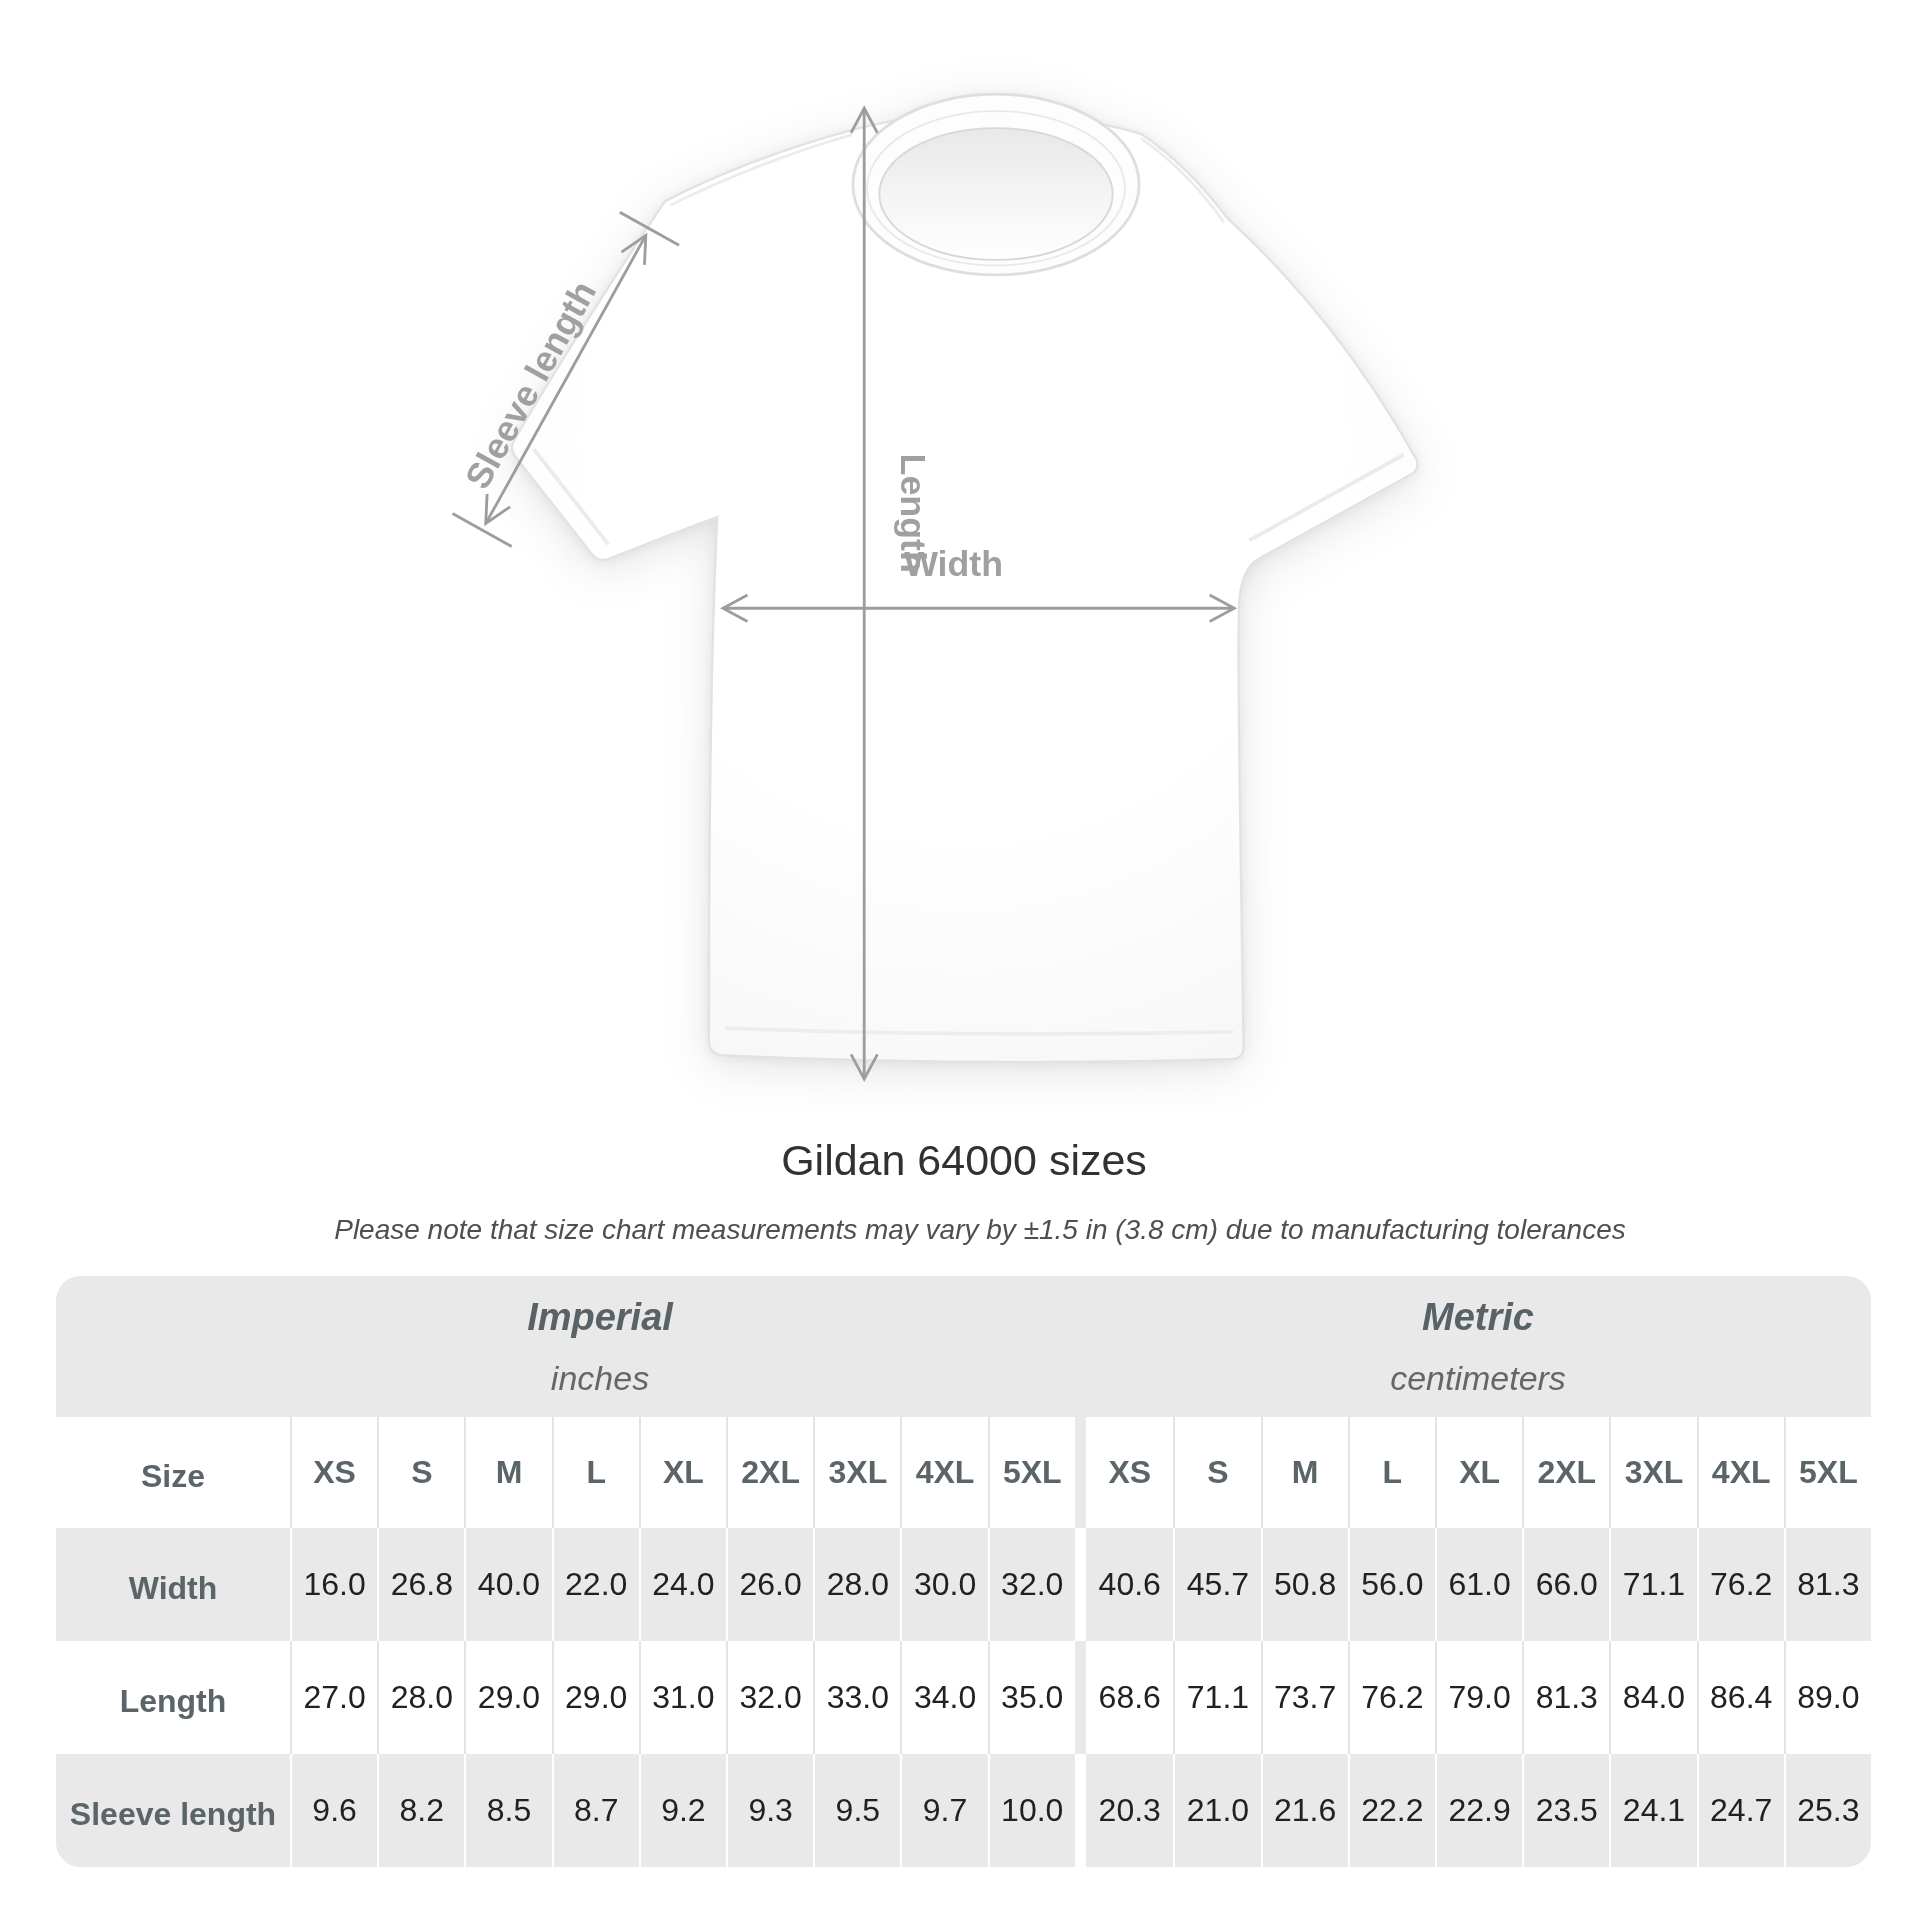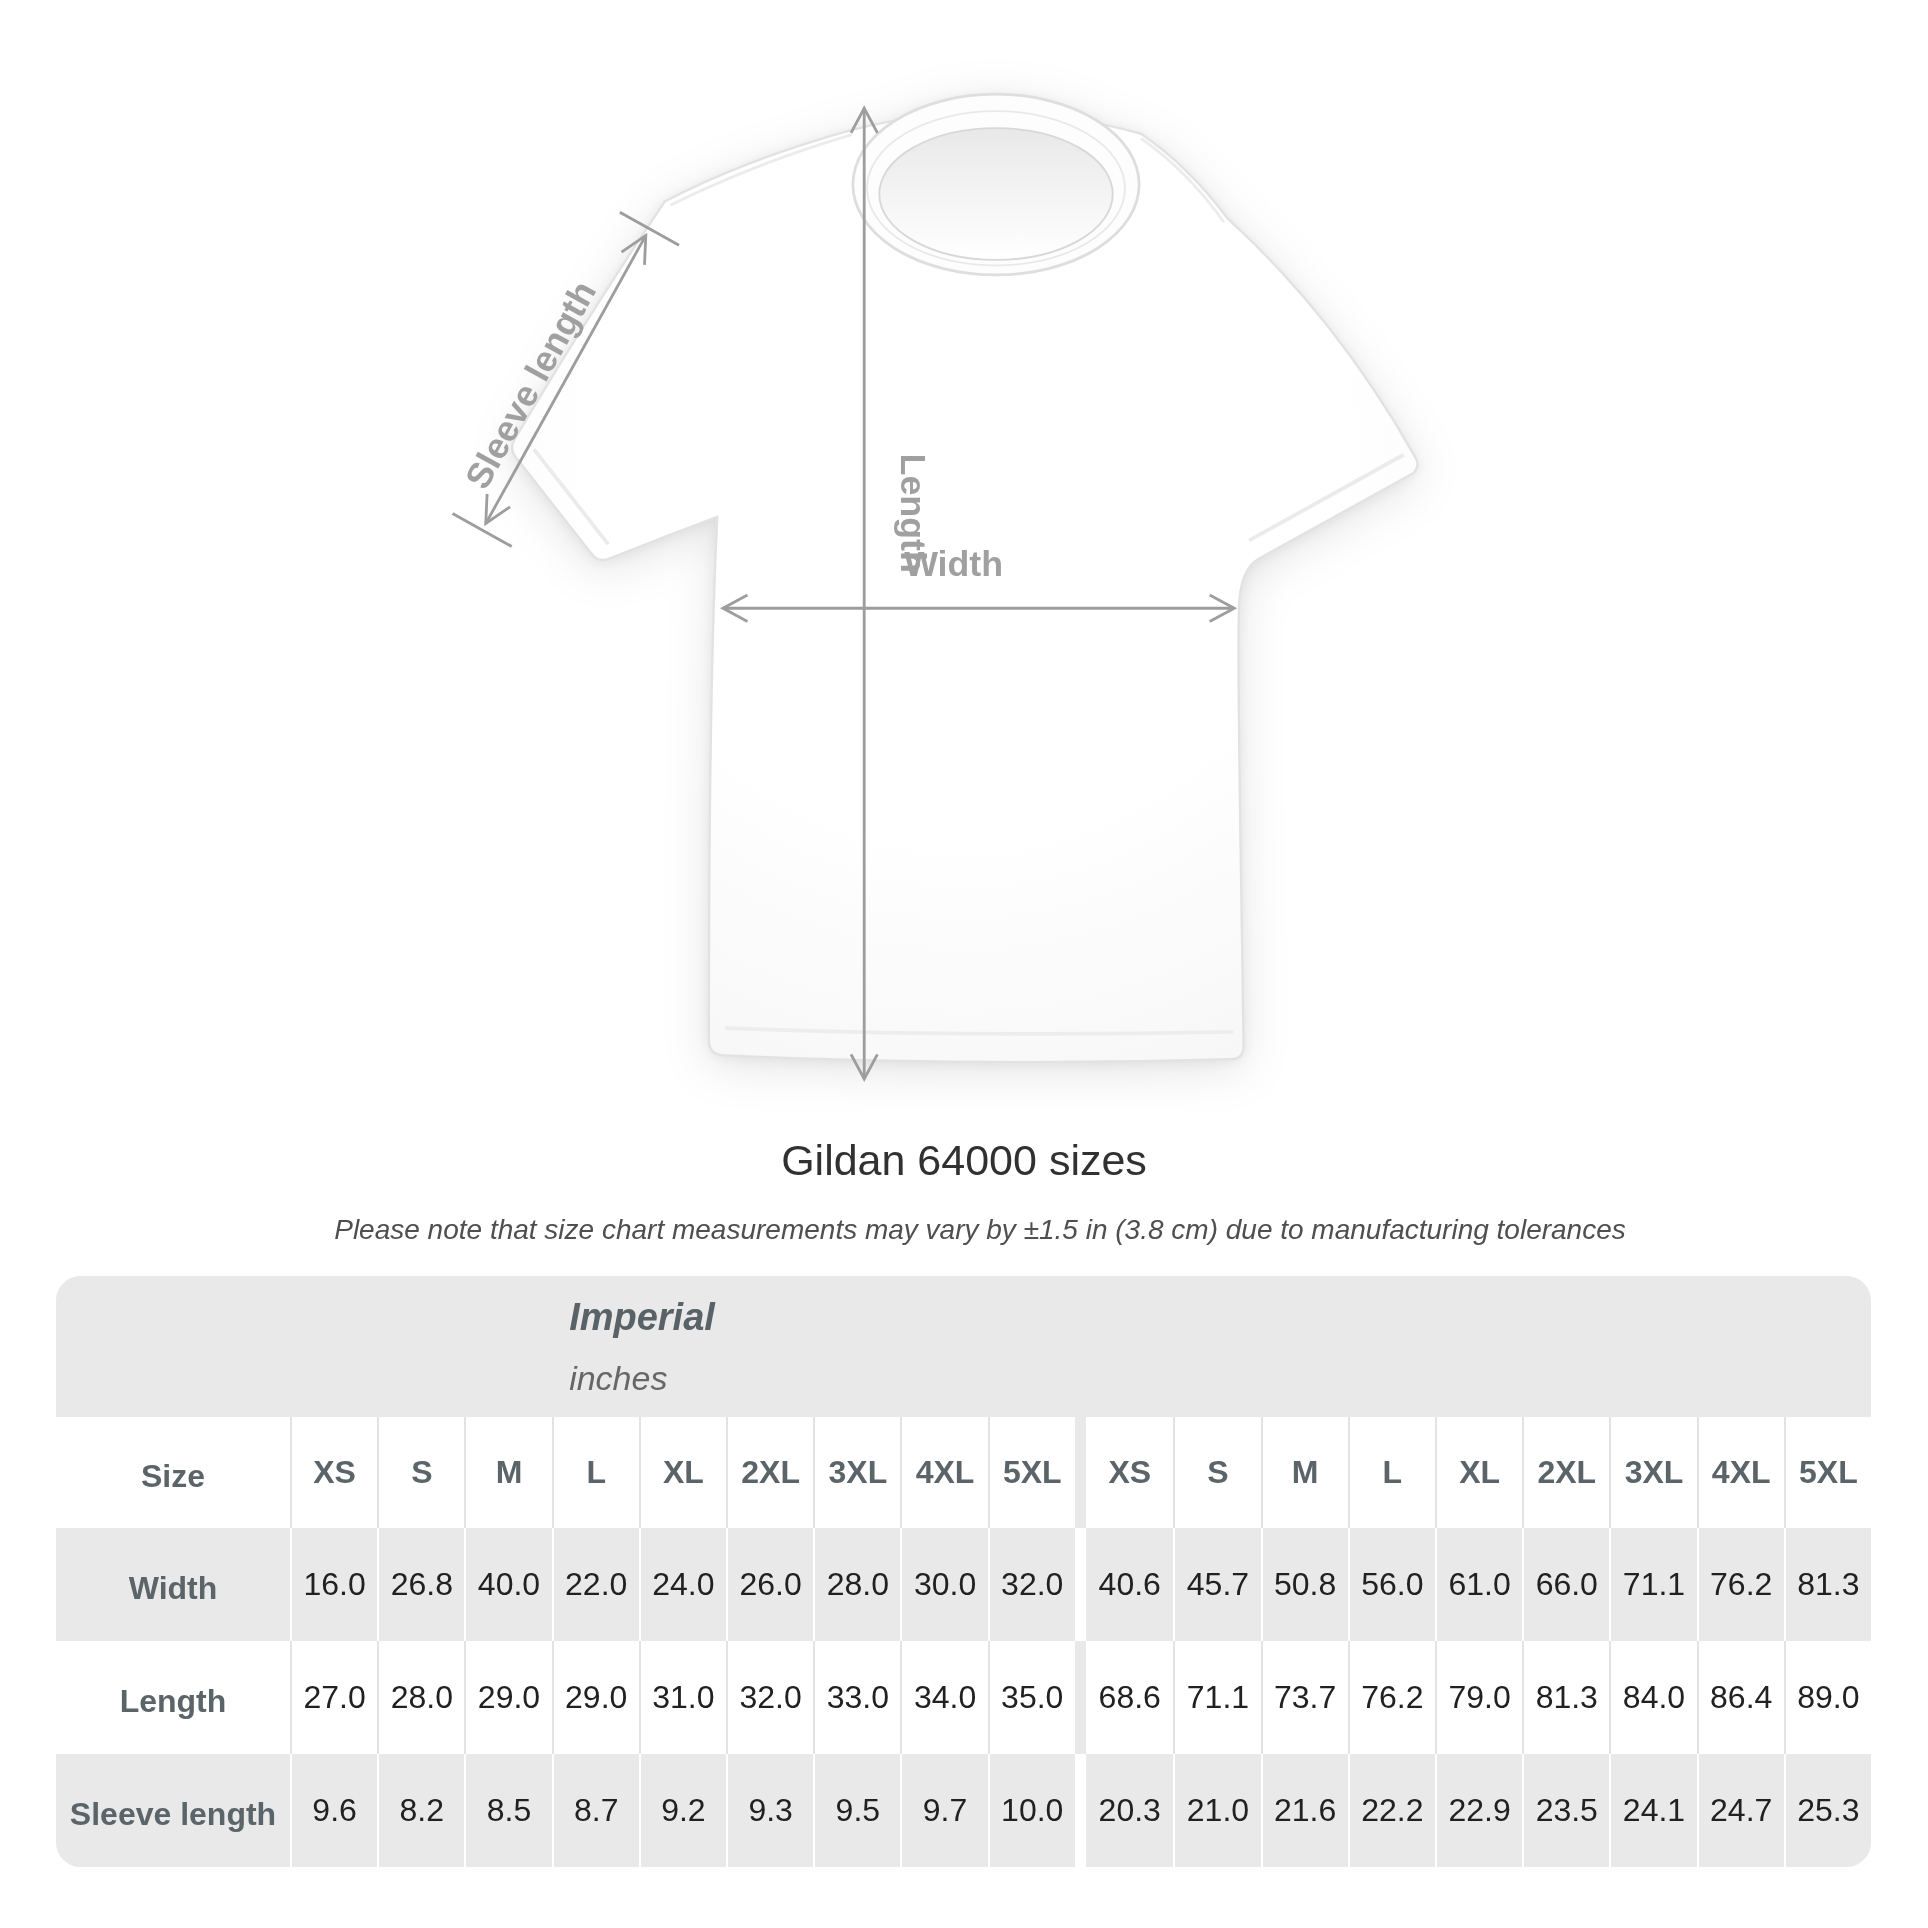--- a/index.html
+++ b/index.html
@@ -26,21 +26,21 @@
     font-size:28px;font-style:italic;color:#4f4f4f;line-height:1.2;
   }
   
   .sizetable{
     position:absolute;left:56px;top:1276px;width:1815px;
     border-radius:24.5px;overflow:hidden;
   }
   .band{position:relative;height:141px;background:#e9e9e9;}
   .band .group{
     position:absolute;top:0;height:100%;transform:translateX(-50%);
-    display:flex;flex-direction:column;justify-content:center;gap:20px;margin-left:42px;
+    display:flex;flex-direction:column;justify-content:center;align-items:center;gap:20px;
   }
   .band .group.g-imperial{left:544px;}
   .band .group.g-metric{left:1422px;}
   .group-name{font-size:38px;font-weight:bold;font-style:italic;color:#59626
   6;}
   .group-name{color:#596266;}
   .group-unit{font-size:34px;font-style:italic;color:#666666;}
   .grid-row{
     display:grid;
     grid-template-columns:234px repeat(9,1fr) 11.3px repeat(9,1fr);
@@ -136,20 +136,24 @@
 
 <div class="page-title">Gildan 64000 sizes</div>
 <div class="page-subtitle">Please note that size chart measurements may vary by ±1.5 in (3.8 cm) due to manufacturing tolerances</div>
 
 <div class="sizetable">
   <div class="band">
     <div class="group g-imperial">
       <div class="group-name">Imperial</div>
       <div class="group-unit">inches</div>
     </div>
+    <div class="group g-metric">
+      <div class="group-name">Metric</div>
+      <div class="group-unit">centimeters</div>
+    </div>
   </div>
 
   <div class="grid-row header row-white">
     <div class="cell label-cell">Size</div>
   <div class="cell">XS</div>
       <div class="cell">S</div>
       <div class="cell">M</div>
       <div class="cell">L</div>
       <div class="cell">XL</div>
       <div class="cell">2XL</div>

